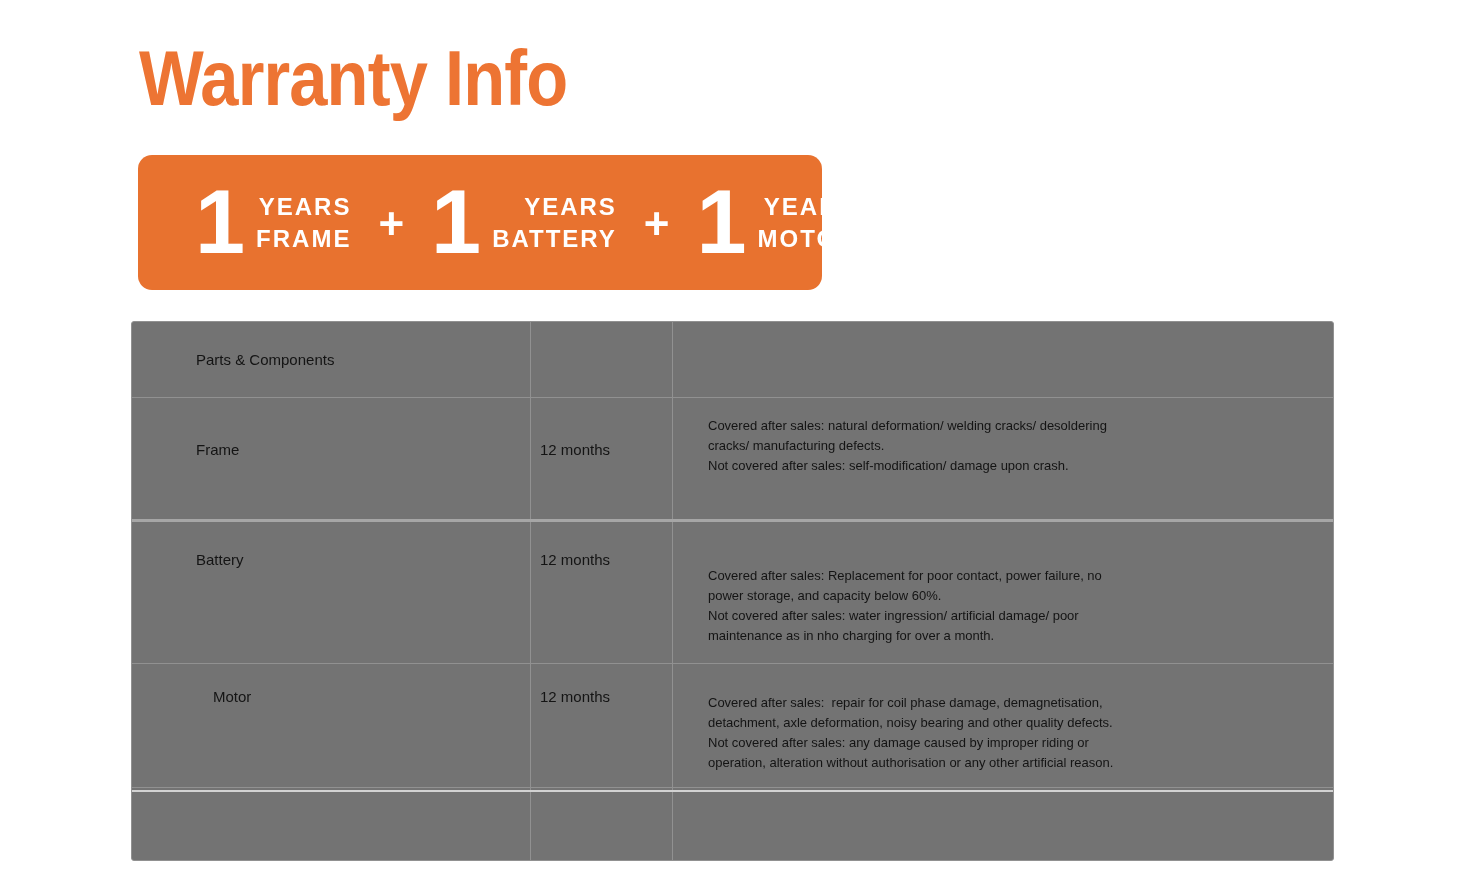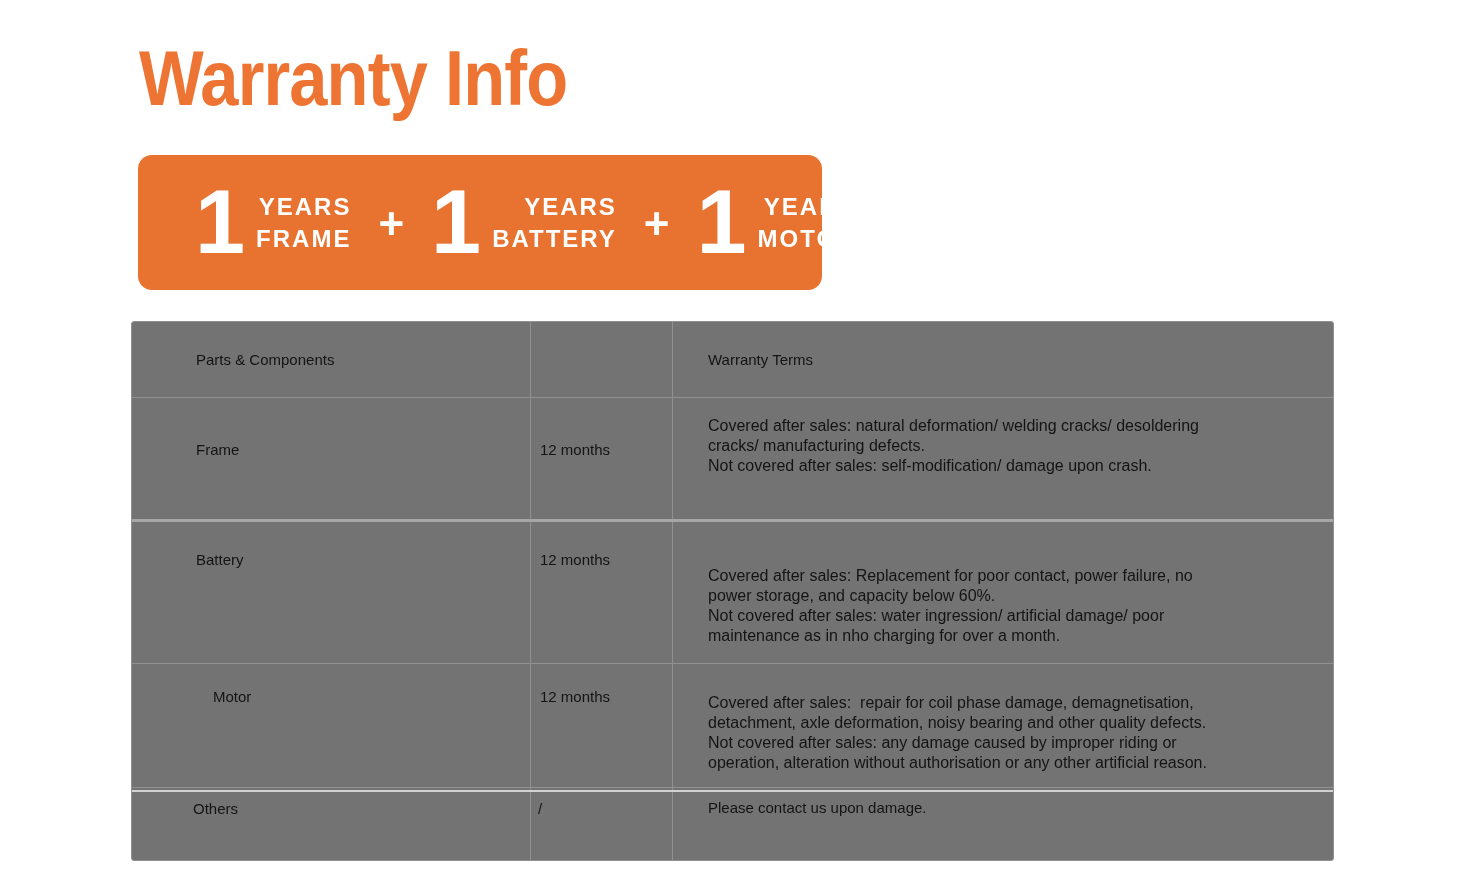--- a/index.html
+++ b/index.html
@@ -87,21 +87,21 @@
   .row-motor .c1{padding-left:81px;}
   .row-motor .c3{padding-top:29px;}
 
   .row-others{top:470px;height:32px;}
   .row-others .cell{display:flex;align-items:center;}
   .row-others .c1{padding-left:61px;}
   .row-others .c2{padding-left:7px;}
 
   .part-label,.period-label{font-size:15px;line-height:15px;}
   .terms-text{
-    font-size:16px;line-height:20px;white-space:pre-wrap;
+    font-size:13px;line-height:20px;white-space:pre-wrap;
   }
   .row-others .terms-text{white-space:normal;font-size:15px;}
 </style>
 </head>
 <body>
 
 <main>
 
   <h1 class="page-title">Warranty Info</h1>
 
@@ -127,21 +127,20 @@
     <div class="vline v1"></div>
     <div class="vline v2"></div>
     <div class="hline h-header"></div>
     <div class="hline h-frame"></div>
     <div class="hline h-battery"></div>
     <div class="hline h-motor"></div>
     <div class="hline h-motor2"></div>
 
     <div class="trow row-header">
       <div class="cell c1">Parts &amp; Components</div>
-      <div class="cell c3">Warranty Terms</div>
     </div>
 
     <div class="trow row-frame">
       <div class="cell c1"><span class="part-label">Frame</span></div>
       <div class="cell c2"><span class="period-label">12 months</span></div>
       <div class="cell c3">
           <div class="terms-text">Covered after sales: natural deformation/ welding cracks/ desoldering
 cracks/ manufacturing defects.
 Not covered after sales: self-modification/ damage upon crash.</div>
         </div>
@@ -162,27 +161,16 @@
       <div class="cell c1"><span class="part-label">Motor</span></div>
       <div class="cell c2"><span class="period-label">12 months</span></div>
       <div class="cell c3">
           <div class="terms-text">Covered after sales:  repair for coil phase damage, demagnetisation,
 detachment, axle deformation, noisy bearing and other quality defects.
 Not covered after sales: any damage caused by improper riding or
 operation, alteration without authorisation or any other artificial reason.</div>
         </div>
     </div>
 
-    <div class="trow row-others">
-      <div class="cell c1">
-          <span class="part-label">Others</span>
-        </div>
-      <div class="cell c2">
-          <span class="period-label">/</span>
-        </div>
-      <div class="cell c3">
-          <div class="terms-text">Please contact us upon damage.</div>
-        </div>
-    </div>
 
   </section>
 
 </main>
 
 </body></html>

